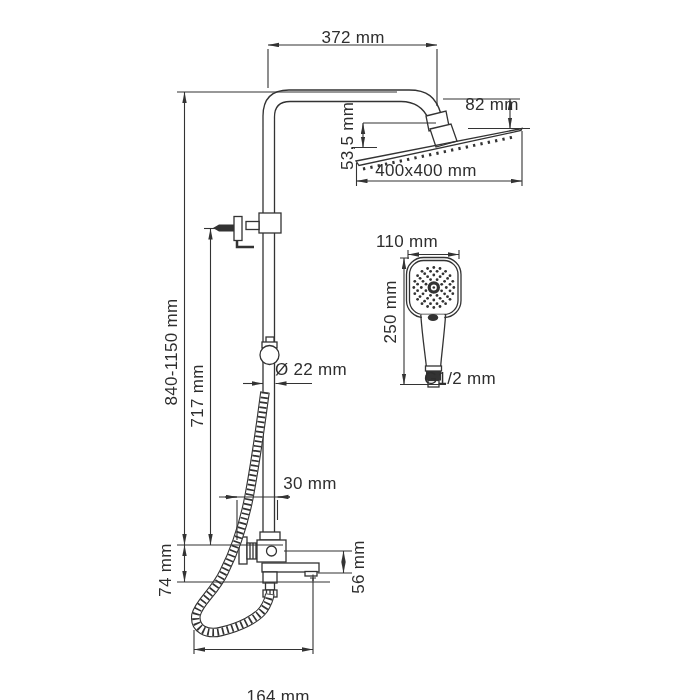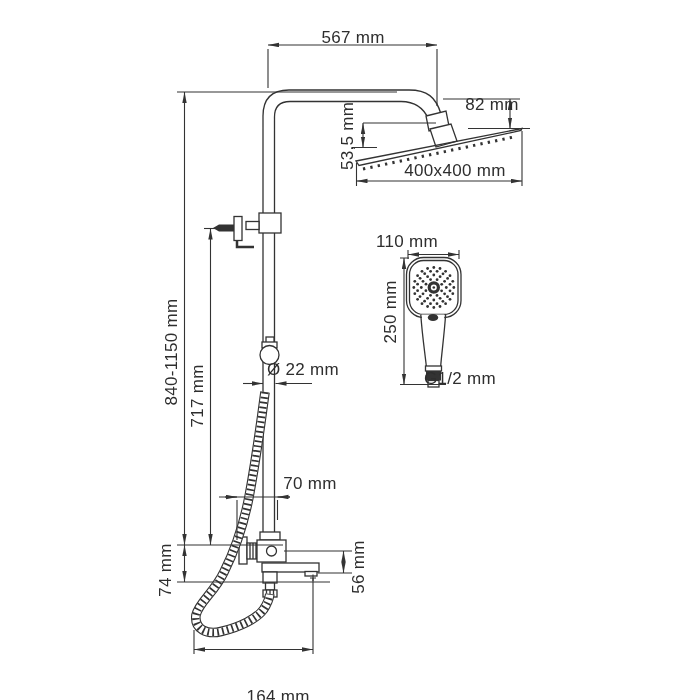--- a/index.html
+++ b/index.html
@@ -197,28 +197,28 @@
     <path class="dl" d="M194,649.5 H313" marker-start="url(#ar)" marker-end="url(#ar)"></path>
 
     <path class="dl" d="M408,250 V259 M459,250 V259"></path>
     <path class="dl" d="M408,254.5 H459" marker-start="url(#ar)" marker-end="url(#ar)"></path>
 
     <path class="dl" d="M400,258 H409 M400,384.5 H446"></path>
     <path class="dl" d="M404,258 V384.5" marker-start="url(#ar)" marker-end="url(#ar)"></path>
   </g>
 </svg>
 
-<div class="lbl" style="left:353px;top:37px">567 mm</div>
+<div class="lbl" style="left:353px;top:37px">372 mm</div>
 <div class="lbl" style="left:492px;top:104px">82 mm</div>
 <div class="vlbl lbl" style="left:347px;top:136px">53,5 mm</div>
-<div class="lbl" style="left:455px;top:170px">400x400 mm</div>
+<div class="lbl" style="left:426px;top:170px">400x400 mm</div>
 <div class="lbl" style="left:407px;top:241px">110 mm</div>
 <div class="vlbl lbl" style="left:390px;top:312px">250 mm</div>
 <div class="lbl" style="left:460px;top:378px">G1/2 mm</div>
 <div class="vlbl lbl" style="left:171px;top:352px">840-1150 mm</div>
 <div class="vlbl lbl" style="left:197px;top:396px">717 mm</div>
-<div class="lbl" style="left:303px;top:369px">Ø 22 mm</div>
-<div class="lbl" style="left:310px;top:483px">70 mm</div>
+<div class="lbl" style="left:311px;top:369px">Ø 22 mm</div>
+<div class="lbl" style="left:310px;top:483px">30 mm</div>
 <div class="vlbl lbl" style="left:165px;top:570px">74 mm</div>
 <div class="vlbl lbl" style="left:358px;top:567px">56 mm</div>
 <div class="lbl" style="left:278px;top:696px">164 mm</div>
 
 </div>
 
 </body></html>

